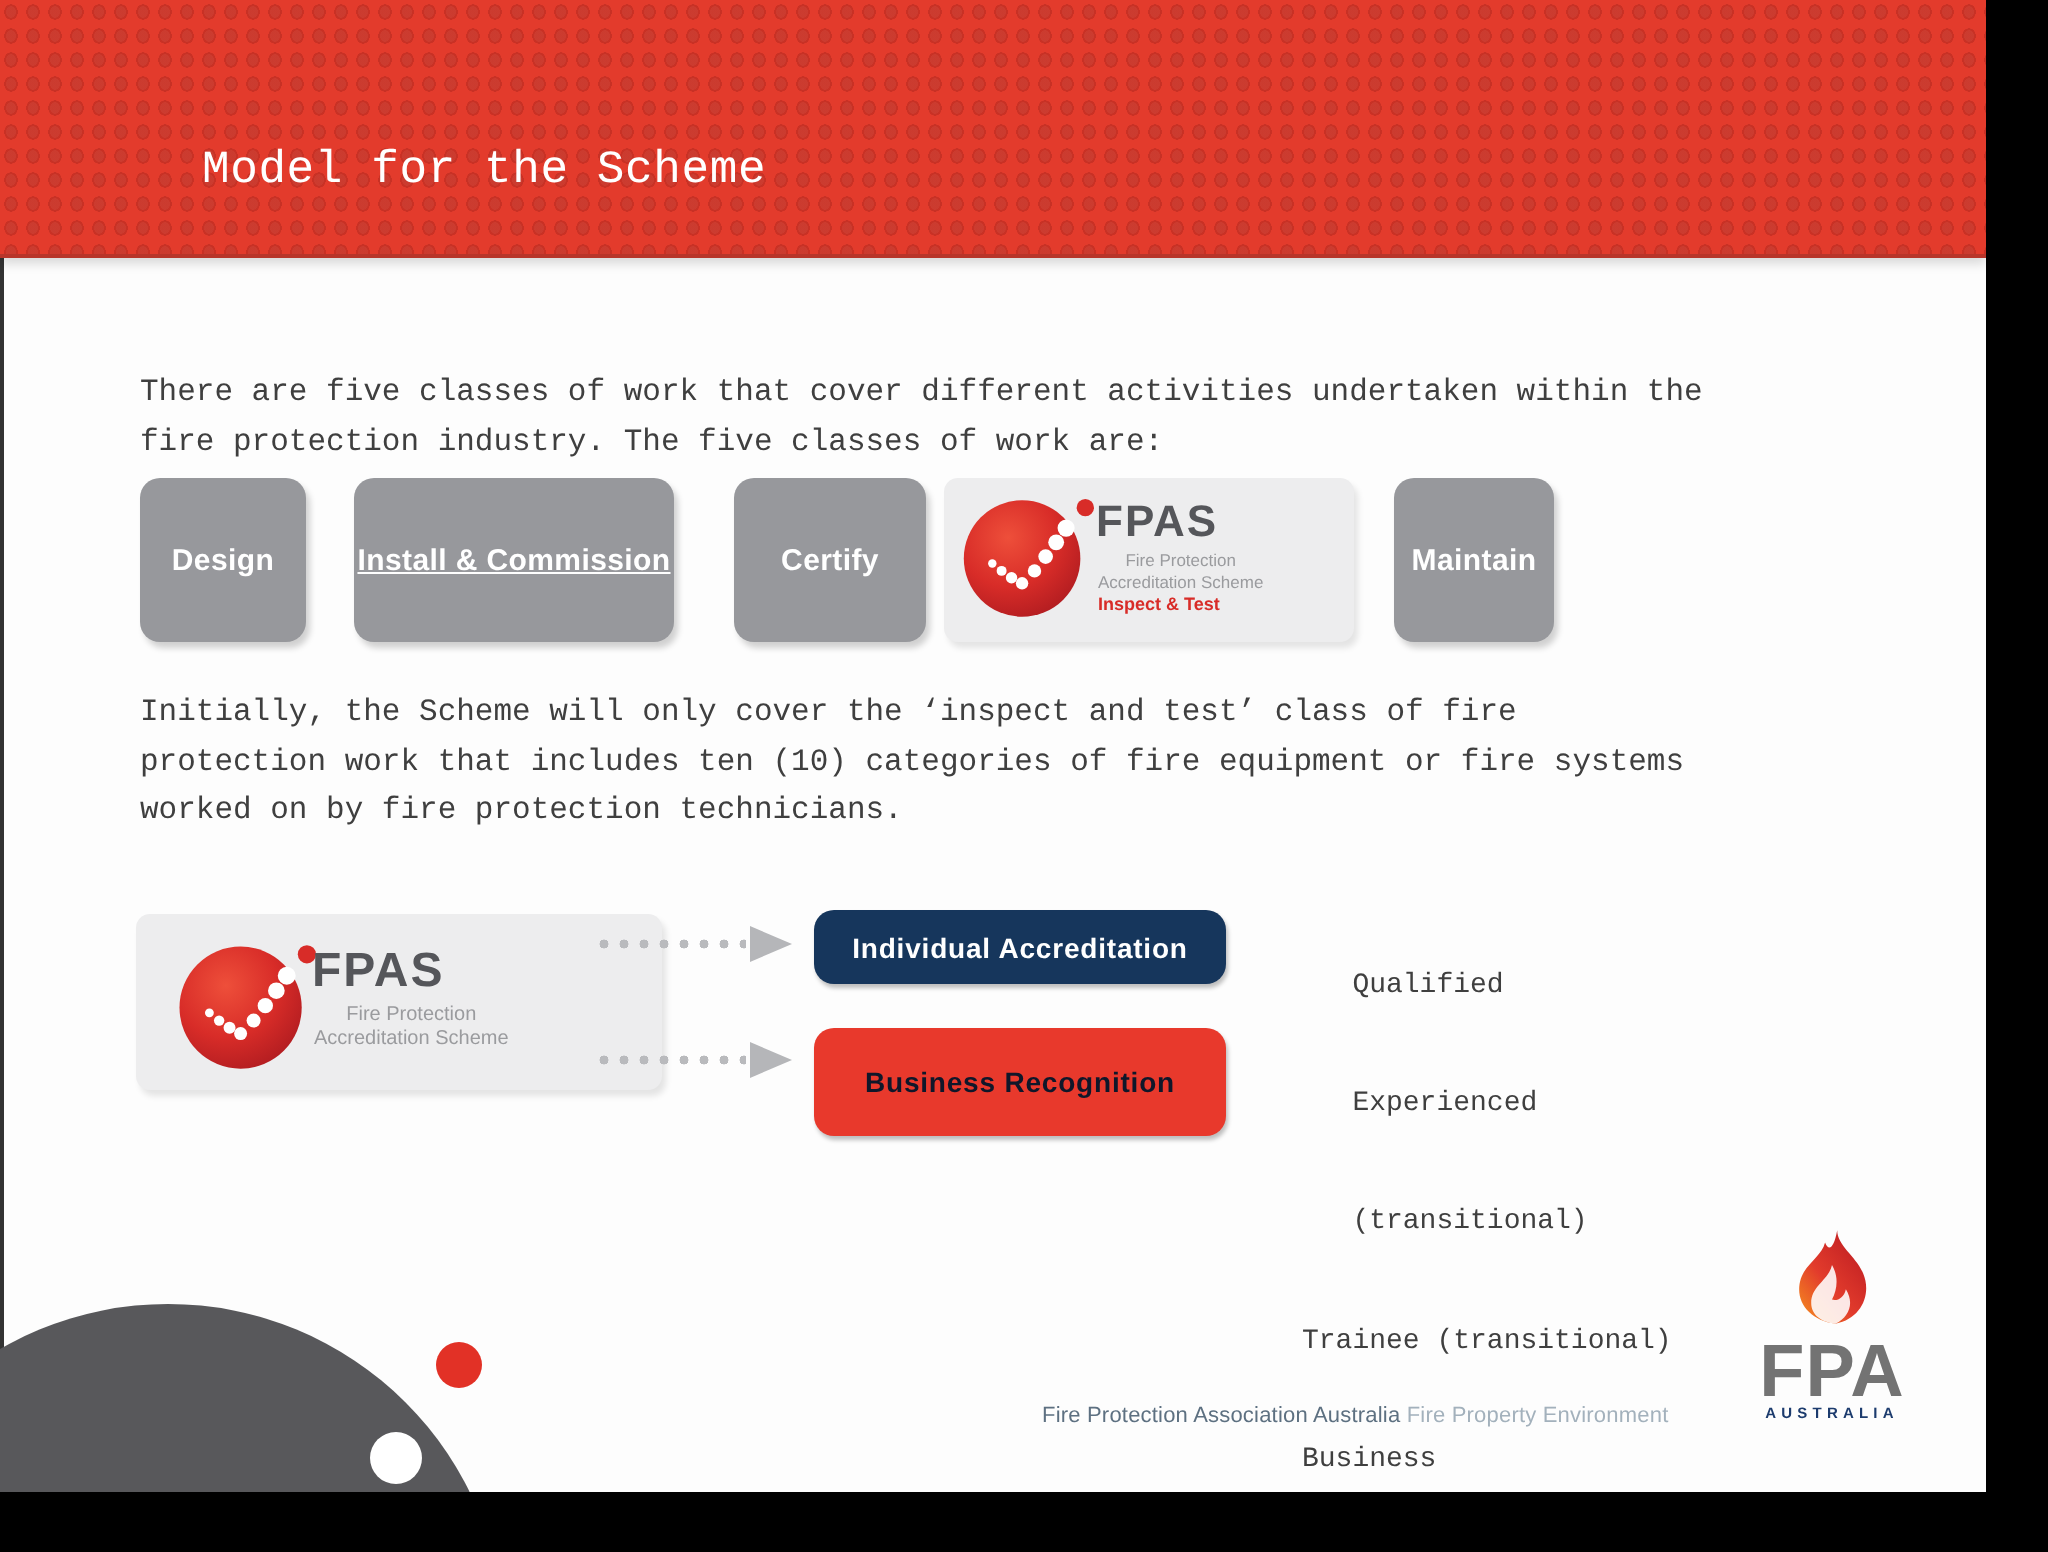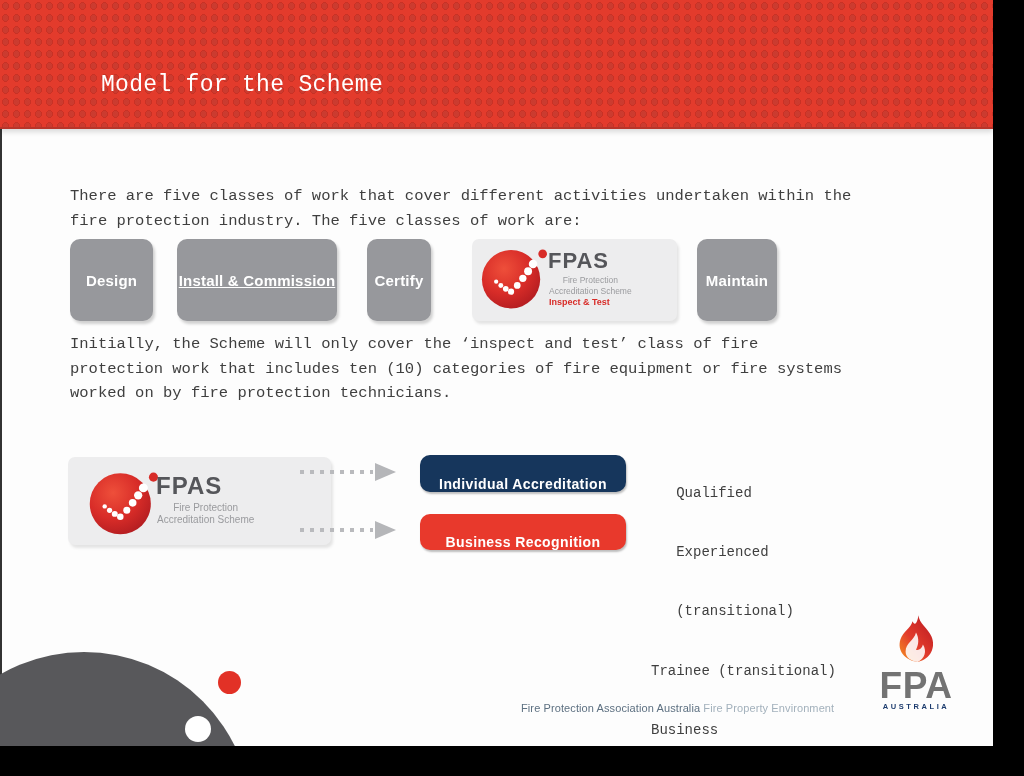--- a/index.html
+++ b/index.html
@@ -11,28 +11,28 @@
   .header{position:absolute;left:0;top:0;width:993px;height:127px;background-color:#e33b2c;
           background-image:radial-gradient(4px 4.5px at 5.5px 6px, rgba(80,5,5,0.18) 84%, rgba(0,0,0,0) 86%),
                            radial-gradient(3px 3.5px at 5.5px 6px, rgba(255,180,160,0.10) 80%, rgba(0,0,0,0) 85%);
           background-size:11px 12px;border-bottom:2px solid #b8352a;box-shadow:0 3px 5px rgba(0,0,0,0.14);}
   .page-title{position:absolute;left:85px;top:56px;margin:16px;color:#fff;font-weight:normal;
           font-family:"Liberation Mono",monospace;font-size:23px;letter-spacing:0.3px;}
   
   .para{position:absolute;margin:0;color:#3f3f3f;font-family:Liberation Mono, monospace;
         font-size:15.5px;line-height:24.5px;white-space:pre-line;}
   .p1{left:70px;top:184px;width:860px;}
-  .p2{left:70px;top:332px;width:880px;}
+  .p2{left:70px;top:344px;width:880px;}
   
   .classbox{position:absolute;top:239px;height:82px;background:#97989c;border-radius:10px;
             display:flex;align-items:center;justify-content:center;color:#fff;font-weight:bold;
             font-size:15px;letter-spacing:0.2px;box-shadow:2px 3px 3px rgba(0,0,0,0.18);}
   .b-design{left:70px;width:83px;}
   .b-install{left:177px;width:160px;text-decoration:underline;}
-  .b-certify{left:367px;width:64px;}
+  .b-certify{left:367px;width:96px;}
   .b-maintain{left:697px;width:80px;}
   
   .fpas-card{position:absolute;background:#ededee;border-radius:7px;box-shadow:2px 3px 3px rgba(0,0,0,0.10);text-align:center;}
   .card-top{left:472px;top:239px;width:205px;height:82px;z-index:1;}
   .card-big{left:68px;top:457px;width:263px;height:88px;z-index:1;}
   .fpas-mark{position:absolute;}
   .mark-sm{left:9px;top:8px;width:70px;height:62px;}
   .mark-lg{left:21px;top:13px;width:73px;height:65px;}
   .fpas-name{position:absolute;color:#55565a;font-weight:bold;letter-spacing:1px;}
   .name-sm{left:76px;top:9px;font-size:22px;}
@@ -43,24 +43,24 @@
   .fpas-tag{position:absolute;left:77px;top:58px;color:#d82c28;font-weight:bold;font-size:9px;}
   
   .dotrow{position:absolute;height:6px;width:74px;z-index:3;
           background-image:radial-gradient(circle 2.5px at 3px 3px,#b9babd 88%,rgba(0,0,0,0) 92%);
           background-size:10px 6px;}
   .dr1{left:299px;top:469px;} .dr2{left:299px;top:527px;}
   .arrowhead{position:absolute;width:0;height:0;z-index:3;border-top:9px solid transparent;
           border-bottom:9px solid transparent;border-left:21px solid #b5b6b9;}
   .ar1{left:375px;top:463px;} .ar2{left:375px;top:521px;}
   
-  .pill{position:absolute;left:420px;width:206px;border-radius:10px;display:flex;align-items:flex-end;
+  .pill{position:absolute;left:407px;width:206px;border-radius:10px;display:flex;align-items:center;
         justify-content:center;font-weight:bold;font-size:14px;letter-spacing:0.4px;}
   .pill-individual{top:455px;height:37px;background:#16365c;color:#fff;box-shadow:1px 2px 2px rgba(0,0,0,0.25);}
-  .pill-business{top:514px;height:36px;background:#e8392c;color:#ffffff;box-shadow:1px 2px 2px rgba(0,0,0,0.25);}
+  .pill-business{top:514px;height:54px;background:#e8392c;color:#0f172a;box-shadow:1px 2px 2px rgba(0,0,0,0.25);}
   
   .acc-labels{position:absolute;left:651px;top:444px;color:#3f3f3f;white-space:pre;
               font-family:"Liberation Mono",monospace;font-size:14px;line-height:19.8px;}
   
   .big-circle{position:absolute;left:-84px;top:652px;width:336px;height:336px;border-radius:50%;background:#58585b;}
   .white-dot{position:absolute;left:185px;top:716px;width:26px;height:26px;border-radius:50%;background:#fff;z-index:2;}
   .red-dot{position:absolute;left:218px;top:671px;width:23px;height:23px;border-radius:50%;background:#e23126;}
   .footer-text{position:absolute;left:521px;top:702px;font-size:11px;letter-spacing:0.1px;}
   .footer-org{color:#5d7081;}
   .footer-tagline{color:#a3b1bc;}

